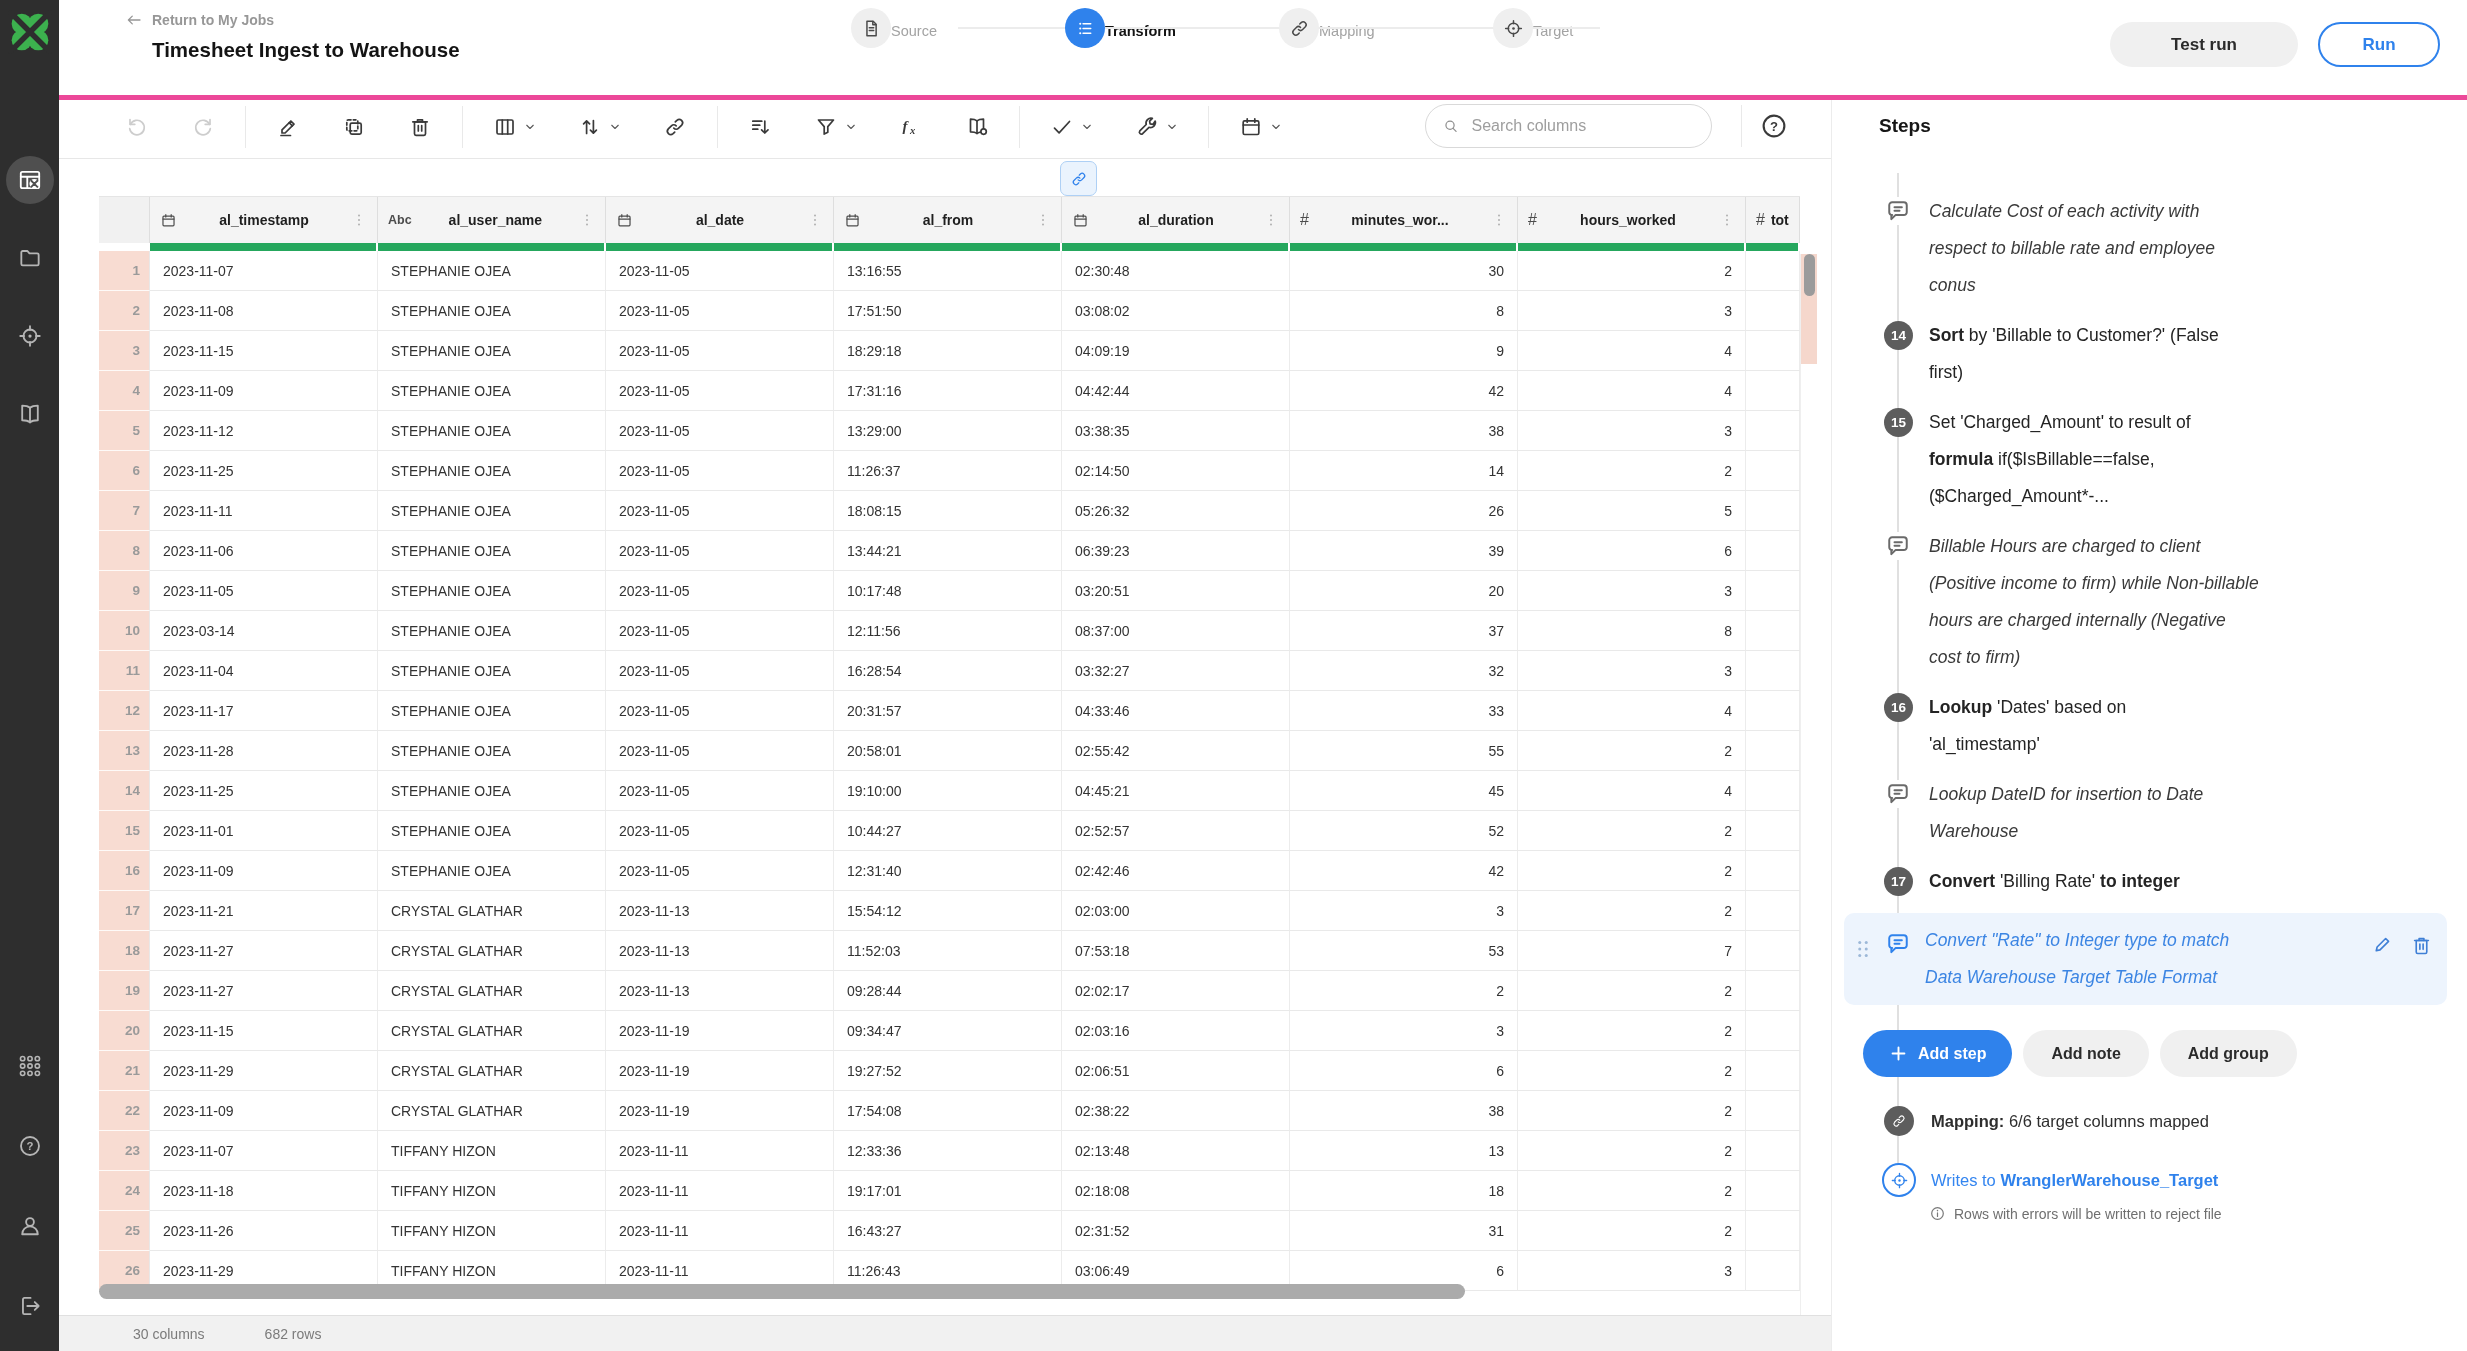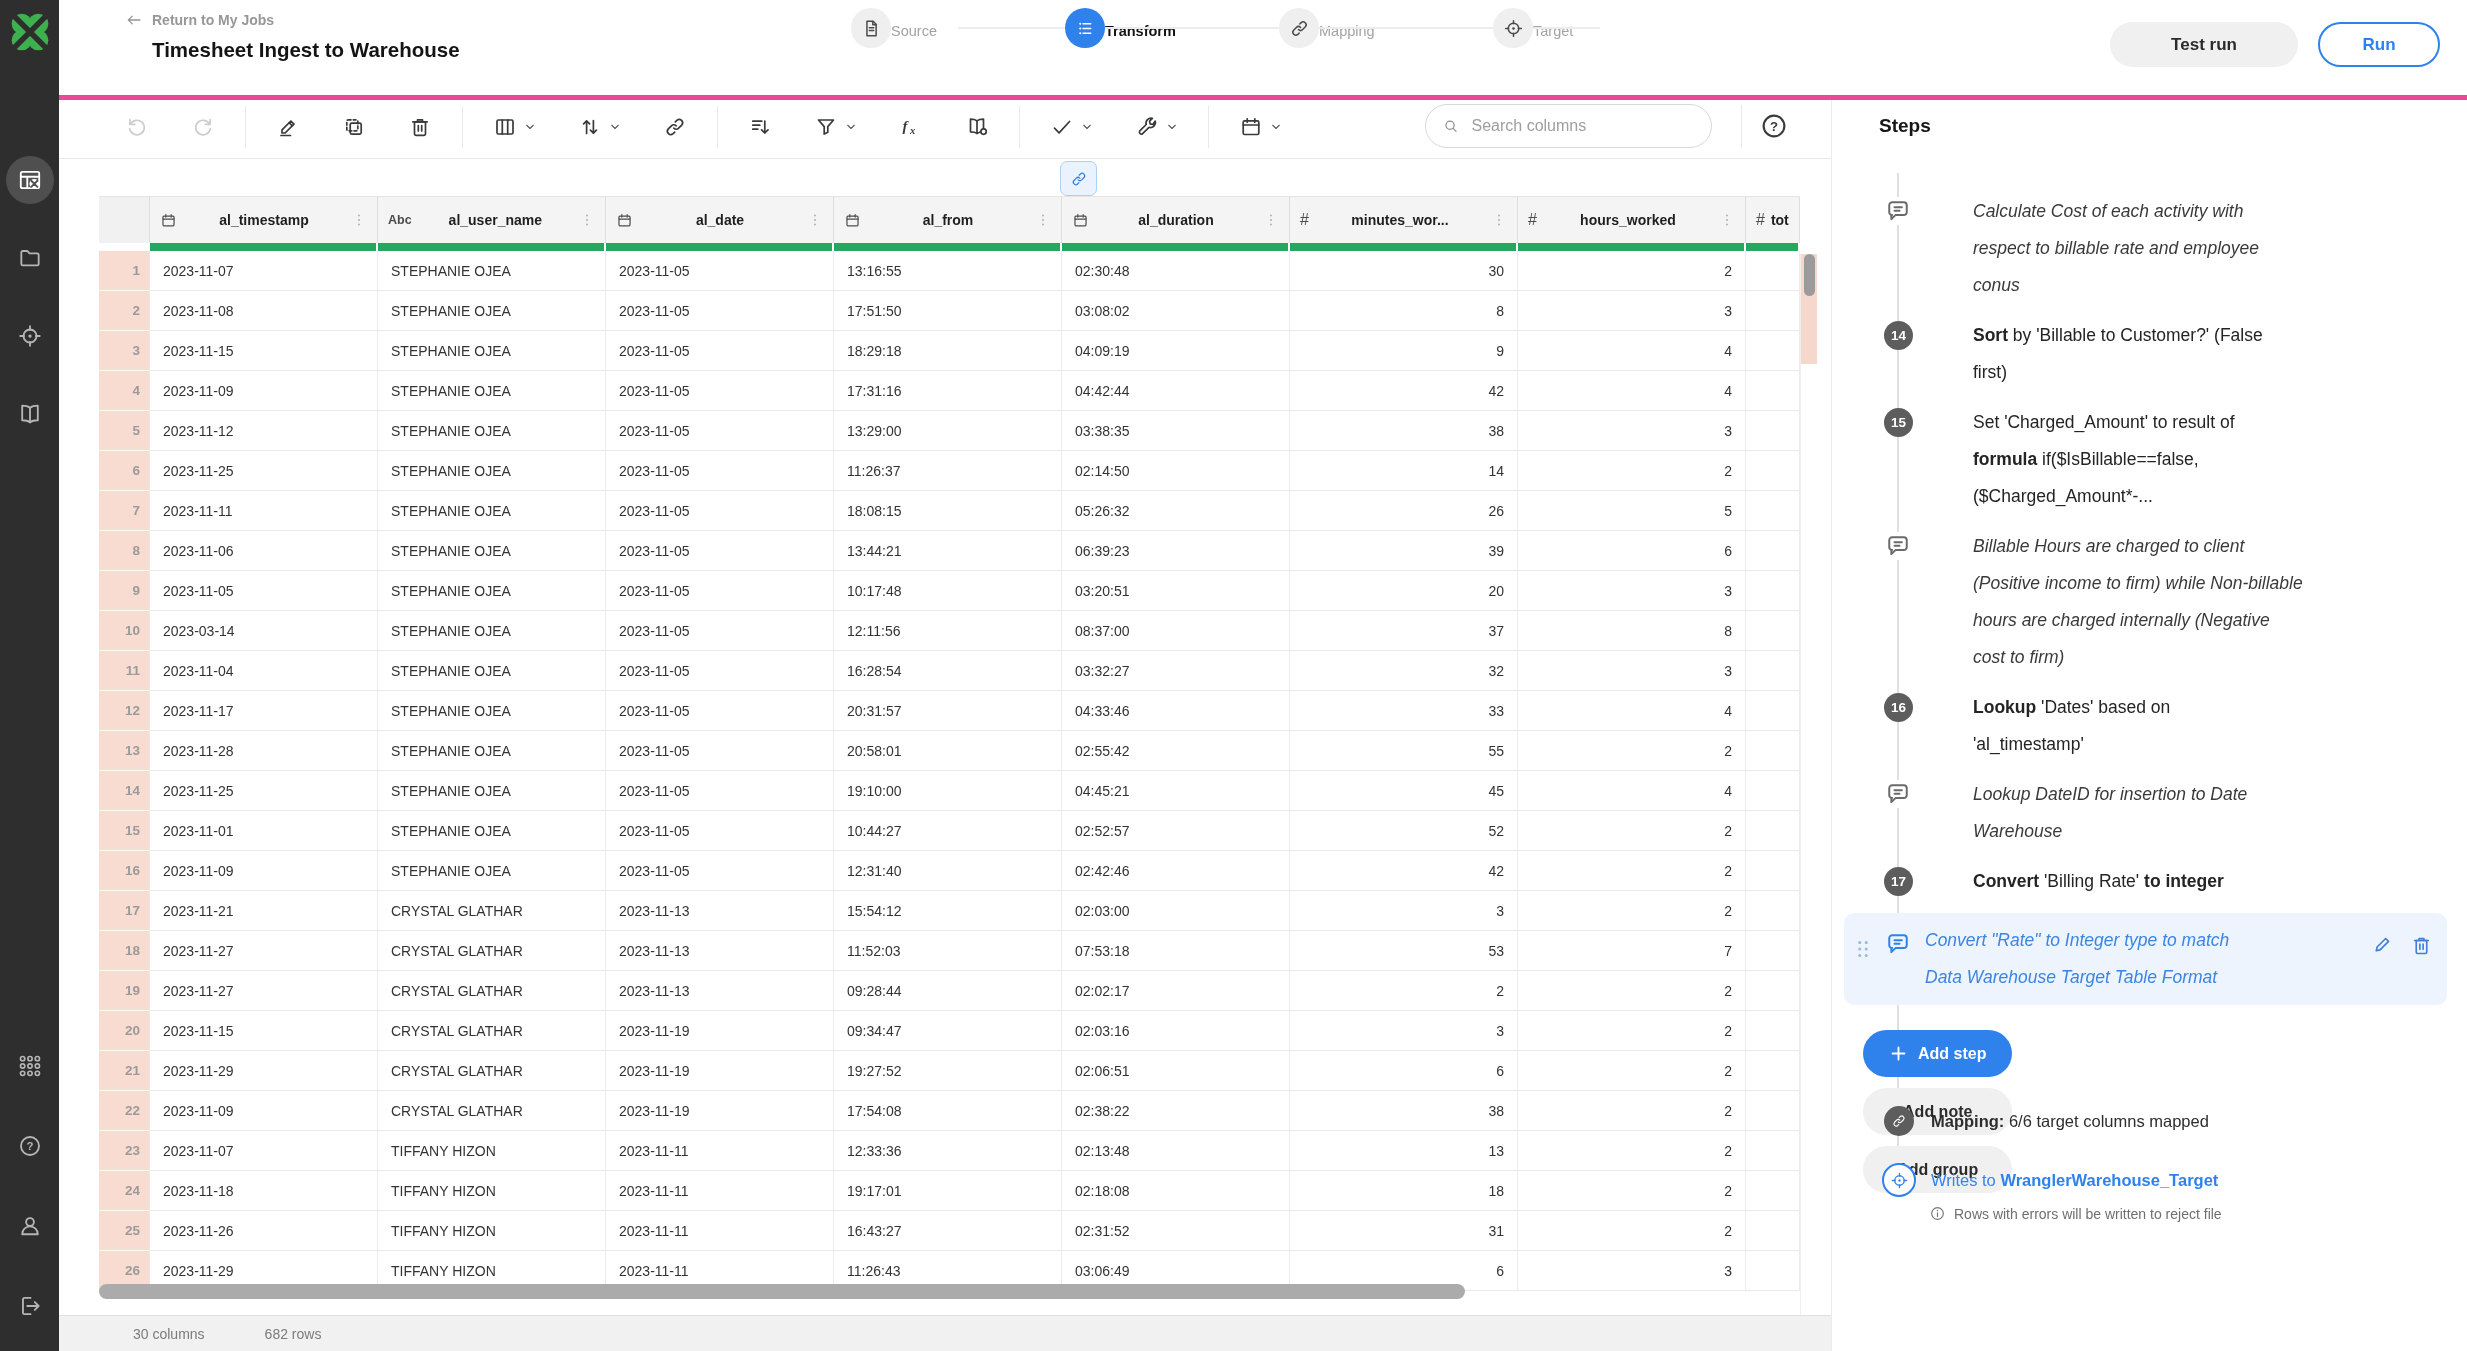--- a/index.html
+++ b/index.html
@@ -95,39 +95,39 @@
   
   .statusbar{position:absolute;left:59px;bottom:0;width:1772px;height:36px;background:#f1f1f1;border-top:1px solid #e0e0e0;
              display:flex;align-items:center;gap:60px;padding-left:74px;box-sizing:border-box;color:#7b7b7b;font-size:14px;z-index:5;}
 
   
   .steps-panel{position:absolute;left:1831px;right:0;top:95px;bottom:0;background:#fff;border-left:1px solid #ececec;
                box-sizing:border-box;overflow:hidden;}
   .sp-title{position:absolute;left:47px;top:20px;margin:0;font-size:19px;font-weight:700;color:#161616;}
   .connector{position:absolute;left:65px;top:78px;width:2px;height:1007px;background:#e0e0e0;}
   .steps-list{position:absolute;left:0;top:98px;right:0;}
-  .sp-item{display:flex;margin-bottom:13px;cursor:pointer;gap:44px;}
+  .sp-item{display:flex;margin-bottom:13px;cursor:pointer;}
   .sp-gutter{width:97px;box-sizing:border-box;padding-left:52px;flex:none;}
   .badge{width:29px;height:29px;border-radius:50%;background:#5d5d5d;color:#fff;font-size:13.5px;font-weight:700;
          display:flex;align-items:center;justify-content:center;position:relative;z-index:1;margin-top:4px;}
   .note-ic{width:28px;height:28px;color:#6a6a6a;background:#fff;position:relative;z-index:1;margin-top:4px;}
   .sp-text{flex:1;font-size:17.5px;line-height:37px;color:#242424;padding-right:20px;}
   .sp-text div{white-space:nowrap;}
   .sp-text .b{font-weight:700;}
   .sp-text.note{font-style:italic;color:#3a3a3a;}
   .sel-card{margin:4px 20px 0 12px;background:#edf4fd;border-radius:10px;display:flex;align-items:flex-start;
             padding:9px 14px 9px 6px;cursor:pointer;}
   .drag{width:26px;height:34px;color:#9db8d8;margin-top:10px;flex:none;cursor:grab;}
   .sel-ic{width:28px;height:28px;color:#2f82ec;margin:8px 0 0 8px;flex:none;background:#edf4fd;position:relative;z-index:1;}
   .sel-text{flex:1;margin-left:13px;font-style:italic;color:#3c85e3;font-size:17.5px;line-height:37px;}
   .sel-text div{white-space:nowrap;}
   .sel-actions{display:flex;gap:16px;margin-top:12px;flex:none;}
   .sel-actions .abtn{width:23px;height:23px;color:#3f7fd6;background:none;border:none;padding:0;cursor:pointer;}
   .sel-actions .icon{width:23px;height:23px;}
-  .steps-actions{position:absolute;left:31px;top:935px;display:flex;gap:11px;flex-direction:column;}
+  .steps-actions{position:absolute;left:31px;top:935px;display:flex;gap:11px;}
   .btn-addstep{height:47px;border-radius:23.5px;background:#2f82ec;color:#fff;font-weight:700;font-size:16px;
                padding:0 26px;display:flex;align-items:center;gap:10px;border:none;font-family:inherit;cursor:pointer;}
   .plus-ic{width:19px;height:19px;}
   .btn-gray{height:47px;border-radius:23.5px;background:#f0f0f0;color:#2b2b2b;font-weight:700;font-size:16px;
             padding:0 28px;border:none;font-family:inherit;cursor:pointer;}
   .mapping-row{position:absolute;left:52px;top:1011px;display:flex;align-items:center;gap:17px;cursor:pointer;}
   .map-circle{width:30px;height:30px;border-radius:50%;background:#5d5d5d;color:#fff;display:flex;align-items:center;
               justify-content:center;position:relative;z-index:1;}
   .map-circle .icon{width:16px;height:16px;}
   .map-text{font-size:16.5px;color:#2e2e2e;}

